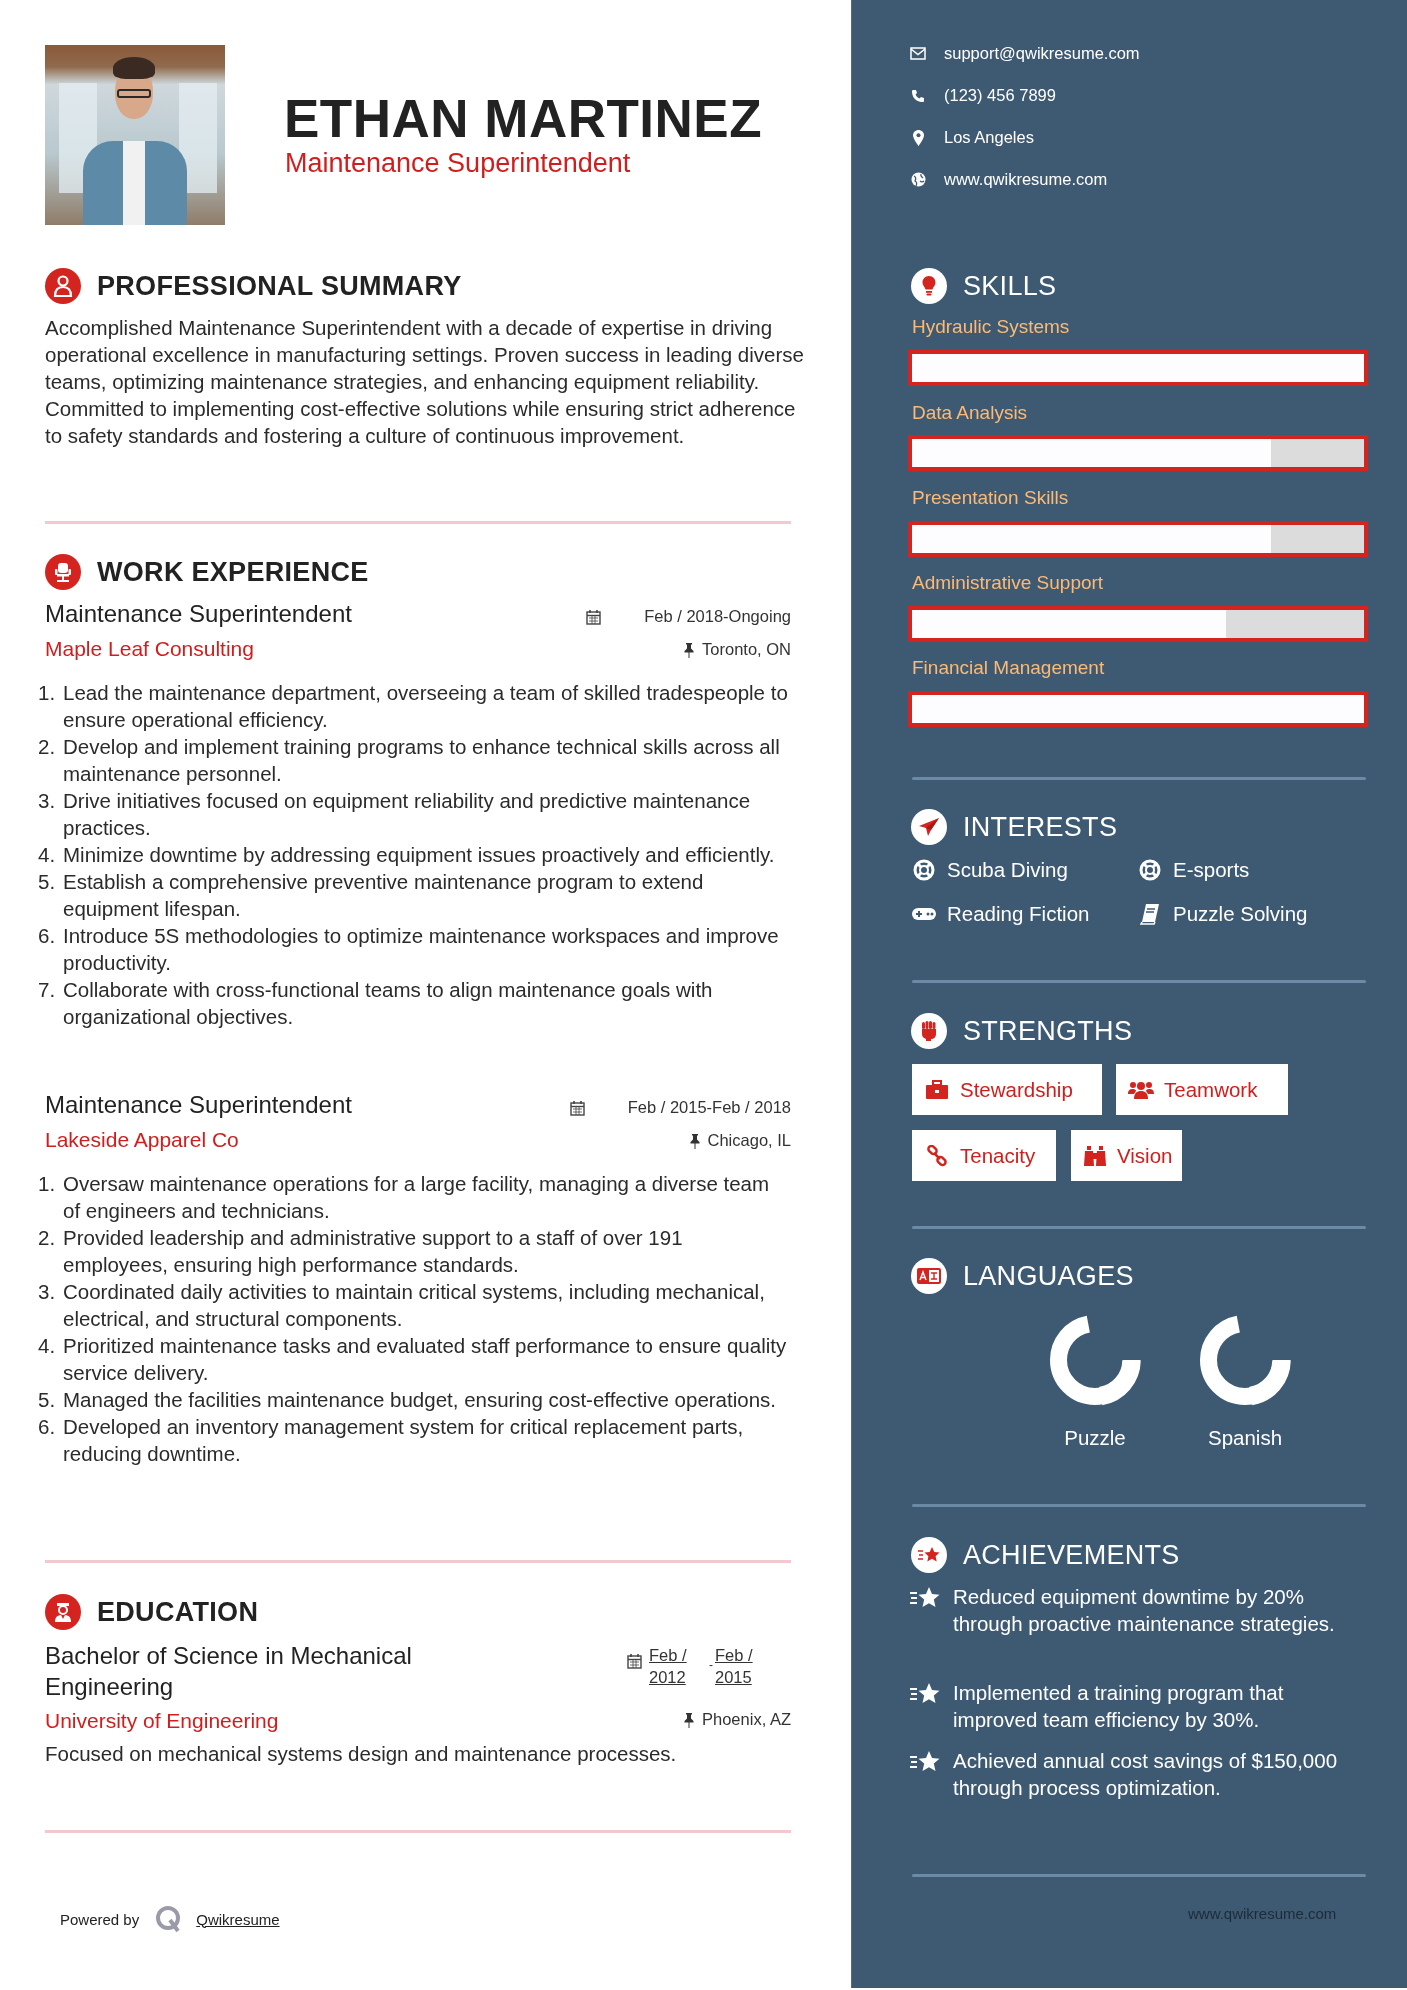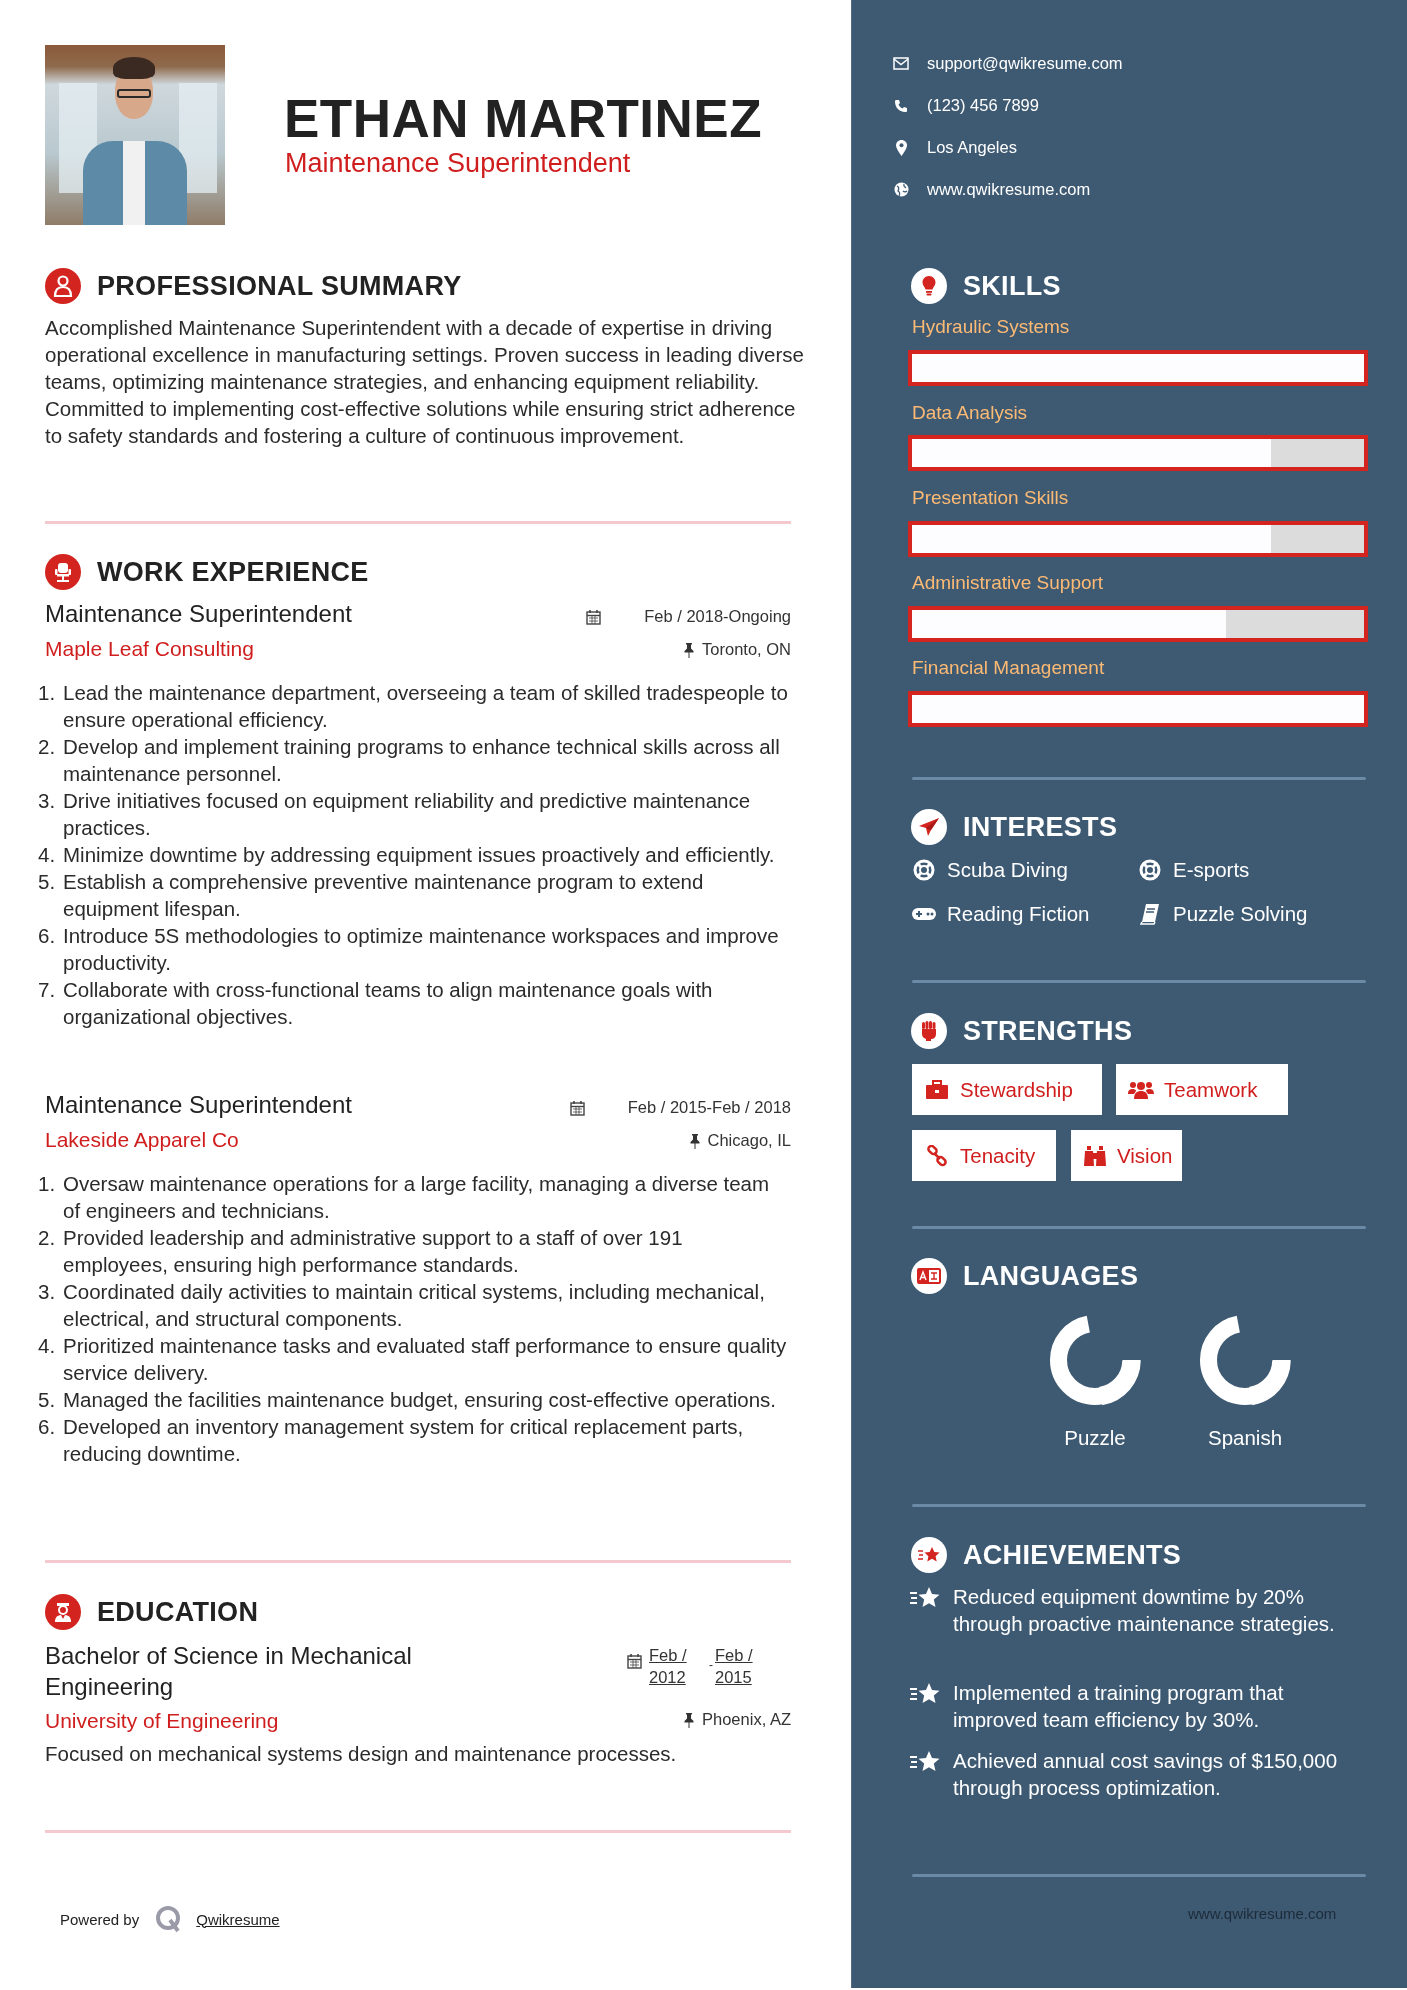--- a/index.html
+++ b/index.html
@@ -41,26 +41,26 @@
   .edu-dates { position: absolute; right: 32px; top: 4px; display: flex; font-size: 16.5px; color: #333; line-height: 22px; }
   .edu-dates .col { width: 60px; text-decoration: underline; }
   .edu-dates .dash { width: 6px; margin-top: 10px; font-size: 12px; }
 
   .powered { position: absolute; left: 60px; top: 1905px; font-size: 15px; color: #222; display: flex; align-items: center; white-space: nowrap; }
   .powered .qlogo { margin: 0 13px 0 16px; display: inline-flex; }
   .powered .link { text-decoration: underline; color: #222; }
 
   
   .side { position: absolute; left: 851px; top: 0; width: 556px; height: 1988px; background: #3e5a73; border-left: 1px solid #556c80; color: #fff; }
-  .contact { position: absolute; left: 40px; display: flex; align-items: center; font-size: 16.5px; color: #fff; white-space: nowrap; margin-top: 10px; }
+  .contact { position: absolute; left: 57px; display: flex; align-items: center; font-size: 16.5px; color: #fff; white-space: nowrap; }
   .contact .ci { width: 18px; height: 18px; display: inline-flex; align-items: center; justify-content: center; margin-right: 17px; }
 
   .s-head { position: absolute; left: 59px; display: flex; align-items: center; }
   .s-icon { width: 36px; height: 36px; border-radius: 50%; background: #ffffff; display: flex; align-items: center; justify-content: center; flex: 0 0 36px; }
-  .s-title { margin-left: 16px; font-size: 27px; font-weight: 700; color: #fff; letter-spacing: 0.3px; white-space: nowrap; }
+  .s-title { margin-left: 16px; font-size: 27px; font-weight: 400; color: #fff; letter-spacing: 0.3px; white-space: nowrap; }
 
   .skill-label { position: absolute; left: 60px; font-size: 19px; color: #fdba74; white-space: nowrap; }
   .skill-bar { position: absolute; left: 56px; width: 460px; height: 36px; border: 4px solid #d3241f; background: #dcdcdc; }
   .skill-fill { height: 100%; background: #fdfdff; }
 
   .s-divider { position: absolute; left: 60px; width: 454px; height: 3px; background: #6b8aa6; border-radius: 2px; }
 
   .interest { position: absolute; display: flex; align-items: center; font-size: 20.5px; color: #fff; white-space: nowrap; }
   .interest .ii { width: 26px; height: 24px; display: inline-flex; align-items: center; justify-content: center; margin-right: 10px; }
 

